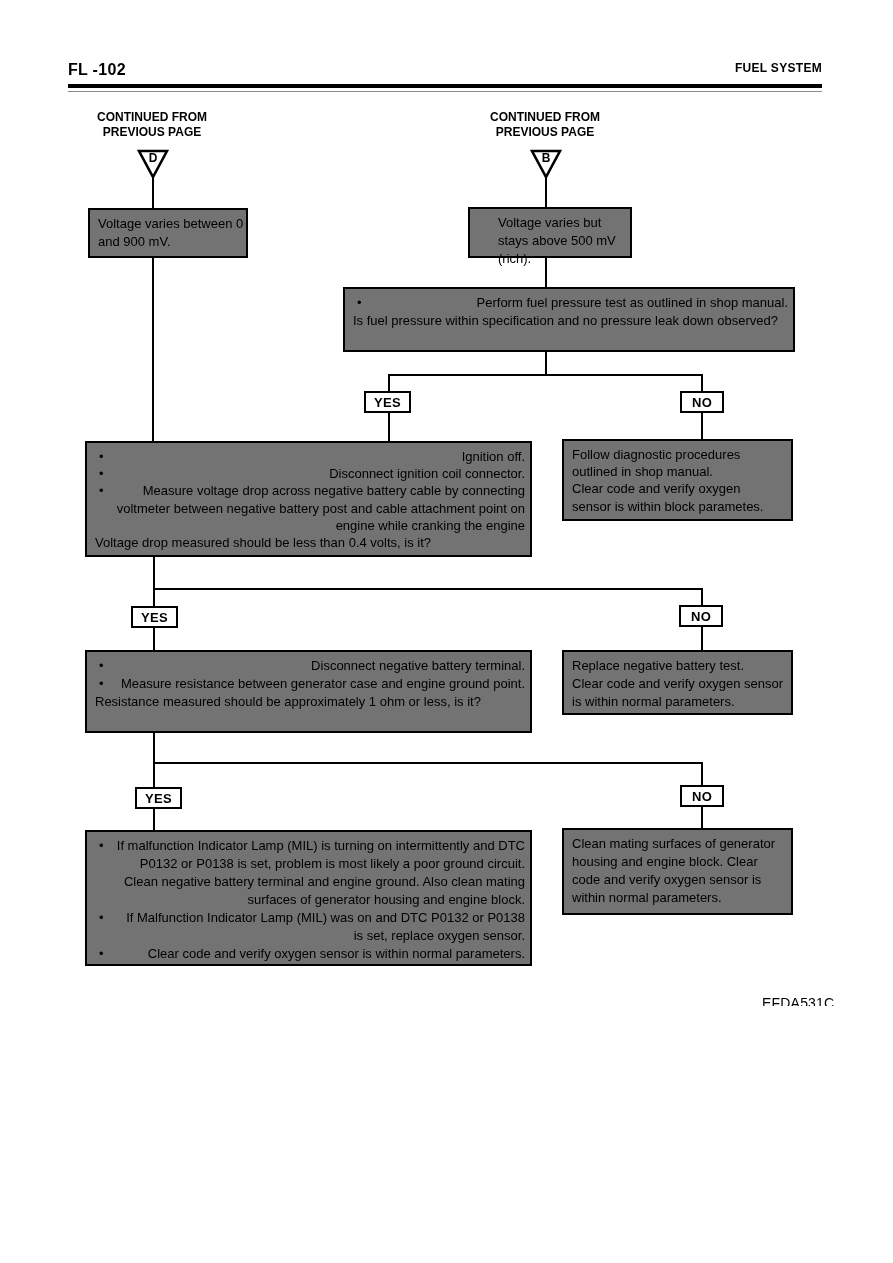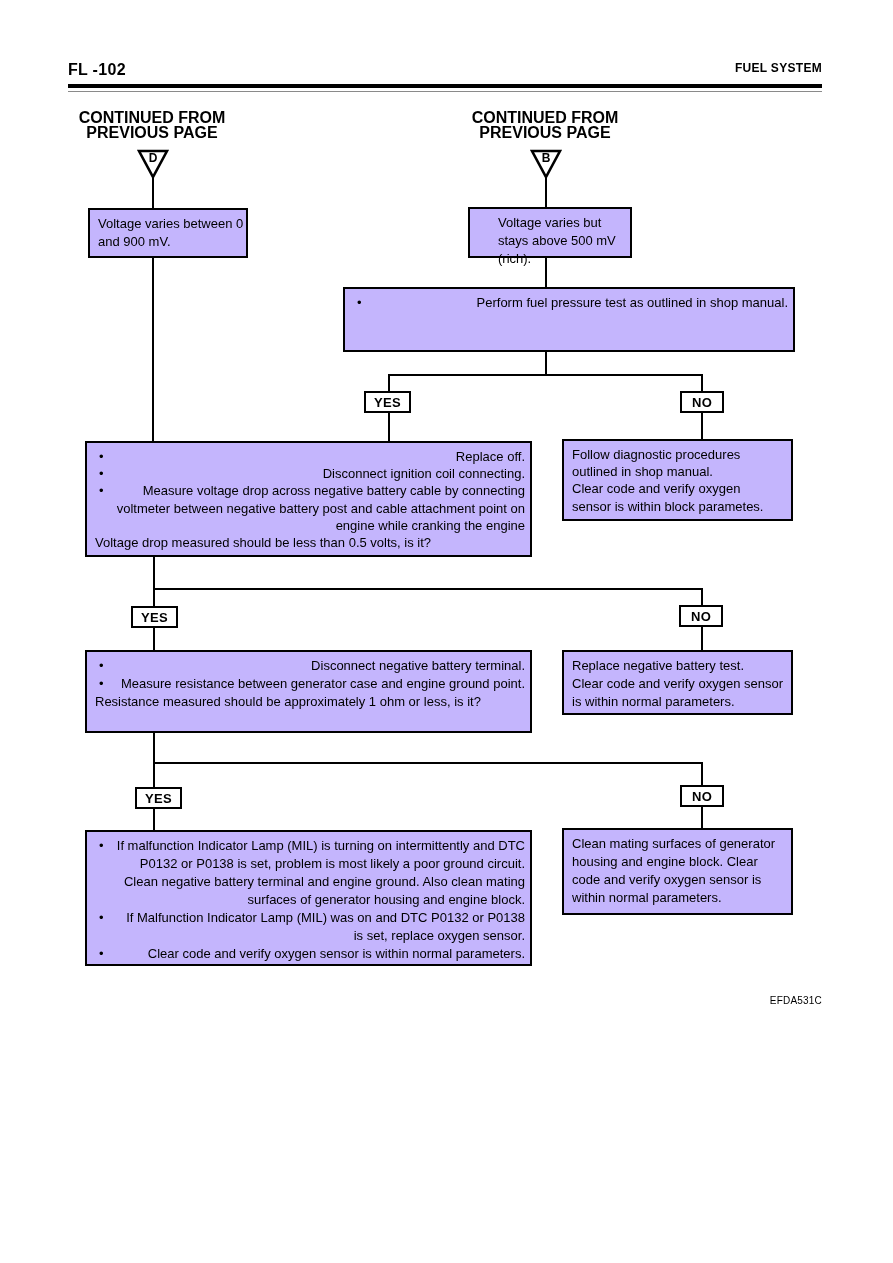--- a/index.html
+++ b/index.html
@@ -4,36 +4,36 @@
 <style>
   html,body{margin:0;padding:0;background:#fff;}
   .page{position:relative;width:893px;height:1006px;background:#ffffff;
         font-family:"Liberation Sans", sans-serif;color:#000;overflow:hidden;}
   
   .hdr-left{position:absolute;left:68px;top:61px;font-size:16px;font-weight:bold;letter-spacing:.3px;}
   .hdr-right{position:absolute;left:520px;top:61px;width:302px;text-align:right;font-size:12px;font-weight:bold;letter-spacing:.3px;}
   .rule-thick{position:absolute;left:68px;top:84px;width:754px;height:4px;background:#000;}
   .rule-thin{position:absolute;left:68px;top:91px;width:754px;height:1px;background:#8a8a8a;}
   
-  .cont{position:absolute;width:150px;text-align:center;font-size:16px;font-weight:bold;line-height:15px;}
+  .cont{position:absolute;width:150px;text-align:center;font-size:12px;font-weight:bold;line-height:15px;}
   .tri{position:absolute;width:32px;height:30px;}
   .tri-letter{position:absolute;width:32px;text-align:center;font-size:12px;font-weight:bold;line-height:14px;}
   
   .vl{position:absolute;width:2px;background:#000;}
   .hl{position:absolute;height:2px;background:#000;}
   
-  .fb{position:absolute;border:2px solid #000;background:#c4b5fd;font-size:13px;line-height:18px;
+  .fb{position:absolute;border:2px solid #000;background:#737373;font-size:13px;line-height:18px;
       padding:5px 5px 4px 8px;box-sizing:border-box;}
   .row{display:flex;}
   .bu{flex:none;width:16px;margin-left:4px;text-align:left;}
   .bt{flex:1;text-align:right;}
   .yn{position:absolute;border:2px solid #000;background:#fff;font-size:13px;font-weight:bold;
       text-align:center;box-sizing:border-box;letter-spacing:.3px;}
   .lh17{line-height:17.2px;}
-  .figcode{position:absolute;left:762px;top:995px;width:60px;font-size:10px;letter-spacing:.2px;text-align:right;}
+  .figcode{position:absolute;left:762px;top:995px;width:60px;font-size:14px;letter-spacing:.2px;text-align:right;}
 </style>
 </head>
 <body>
 
 <div class="page">
 
   <div class="hdr-left">FL -102</div>
   <div class="hdr-right">FUEL SYSTEM</div>
   <div class="rule-thick"></div>
   <div class="rule-thin"></div>
@@ -66,43 +66,44 @@
   <div class="fb" style="left:468px;top:207px;width:164px;height:51px;padding-right:2px;padding-left:28px;">
     <span>Voltage varies but stays above 500 mV (rich).</span>
   </div>
   <div class="vl" style="left:545px;top:258px;height:29px;"></div>
 
   <div class="fb" style="left:343px;top:287px;width:452px;height:65px;">
     <div class="row">
       <span class="bu">•</span>
       <span class="bt">Perform fuel pressure test as outlined in shop manual.</span>
     </div>
+    <div>Is fuel pressure within specification and no pressure leak down observed?</div>
   </div>
 
   <div class="vl" style="left:545px;top:352px;height:24px;"></div>
   <div class="hl" style="left:388px;top:374px;width:315px;"></div>
   <div class="vl" style="left:388px;top:374px;height:67px;"></div>
   <div class="vl" style="left:701px;top:374px;height:65px;"></div>
   <div class="yn" style="left:364px;top:391px;width:47px;height:22px;line-height:19px;">YES</div>
   <div class="yn" style="left:680px;top:391px;width:44px;height:22px;line-height:19px;">NO</div>
 
   <div class="fb lh17" style="left:85px;top:441px;width:447px;height:116px;">
     <div class="row">
       <span class="bu">•</span>
-      <span class="bt">Replace off.</span>
+      <span class="bt">Ignition off.</span>
     </div>
     <div class="row">
       <span class="bu">•</span>
-      <span class="bt">Disconnect ignition coil connecting.</span>
+      <span class="bt">Disconnect ignition coil connector.</span>
     </div>
     <div class="row">
       <span class="bu">•</span>
       <span class="bt">Measure voltage drop across negative battery cable by connecting voltmeter between negative battery post and cable attachment point on engine while cranking the engine</span>
     </div>
-    <div>Voltage drop measured should be less than 0.5 volts, is it?</div>
+    <div>Voltage drop measured should be less than 0.4 volts, is it?</div>
   </div>
 
   <div class="fb lh17" style="left:562px;top:439px;width:231px;height:82px;padding-right:18px;">
     <div>Follow diagnostic procedures outlined in shop manual.</div>
     <div>Clear code and verify oxygen sensor is within block parametes.</div>
   </div>
 
   <div class="vl" style="left:153px;top:557px;height:33px;"></div>
   <div class="hl" style="left:153px;top:588px;width:550px;"></div>
   <div class="vl" style="left:153px;top:588px;height:62px;"></div>

